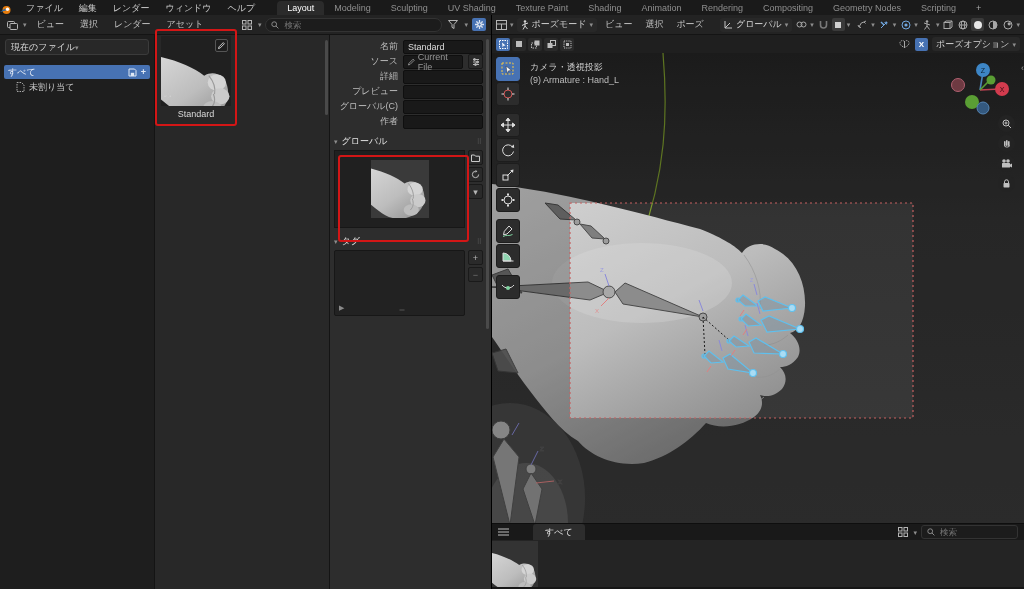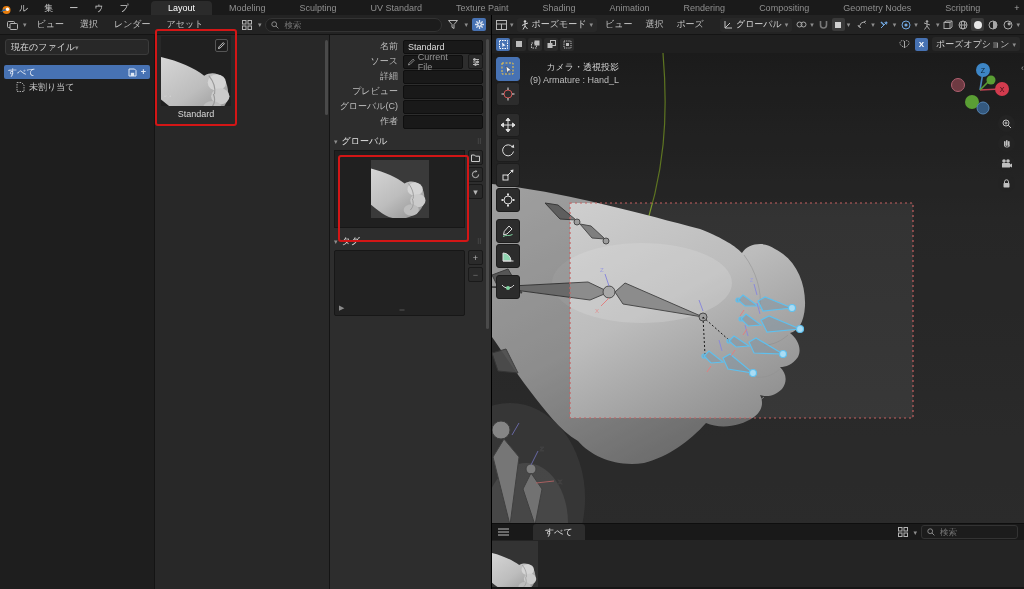--- a/index.html
+++ b/index.html
@@ -6,21 +6,21 @@
   #app{position:relative;width:1024px;height:589px;background:#161616;overflow:hidden;
        font-family:"Liberation Sans",sans-serif;font-size:9px;color:#c8c8c8;
        -webkit-font-smoothing:antialiased;}
 
   
   #topbar{position:absolute;left:0;top:0;width:1024px;height:15px;background:#1a1a1a;
           display:flex;align-items:flex-end;gap:0;border-bottom:1px solid #101010;}
   #topbar .menu{padding:0 8px;color:#cfcfcf;}
   #topbar .logo{width:18px;text-align:center;}
   .tabs{display:flex;align-items:flex-end;height:15px;margin-left:14px;}
-  .tab{padding:2px 17px 2px;color:#8f8f8f;white-space:nowrap;}
+  .tab{padding:2px 10px 2px;color:#8f8f8f;white-space:nowrap;}
   .tab.active{background:#2b2b2b;color:#fff;border-radius:4px 4px 0 0;}
   .tab.plus{color:#aaa;}
 
   
   #editors{position:absolute;left:0;top:15px;width:1024px;height:574px;display:flex;}
 
   
   #asset-browser{width:492px;height:574px;display:flex;flex-direction:column;border-right:1px solid #000;box-sizing:border-box;}
   .ed-header{height:19px;background:#232323;display:flex;align-items:center;padding:0 5px;gap:4px;border-bottom:1px solid #141414;flex:none;}
   .ed-header .menu{padding:0 6px;color:#c5c5c5;white-space:nowrap;}
@@ -75,21 +75,21 @@
   .hicon.blue{color:#71a7e0;}
   .hicon.chipbg{background:#3a3a3a;border-radius:2px;}
   #vp-tools{height:18px;background:#1f1f1f;display:flex;align-items:center;padding:0 4px;gap:2px;flex:none;}
   .selmode{width:14px;height:13px;border-radius:2px;background:#2a2a2a;display:flex;align-items:center;justify-content:center;}
   .selmode.active{background:#4772b3;}
   #vp-tools .right{margin-left:auto;display:flex;align-items:center;gap:4px;}
   .xbtn{width:13px;height:13px;background:#4772b3;color:#fff;border-radius:2px;font-size:8px;font-weight:bold;
         display:flex;align-items:center;justify-content:center;}
   #vp-canvas{flex:1;position:relative;overflow:hidden;min-height:0;}
   #scene{position:absolute;left:0;top:0;}
-  #vp-text{position:absolute;left:38px;top:8px;line-height:13px;color:#d2d2d2;pointer-events:none;text-align:right;}
+  #vp-text{position:absolute;left:38px;top:8px;line-height:13px;color:#d2d2d2;pointer-events:none;}
   #vp-text .l2{color:#bdbdbd;}
   #vp-toolbar{position:absolute;left:4px;top:4px;display:flex;flex-direction:column;gap:1px;}
   .tool{width:24px;height:24px;background:#2c2c2c;border:1px solid #1d1d1d;border-radius:3px;
         display:flex;align-items:center;justify-content:center;color:#d8d8d8;box-sizing:border-box;}
   .tool.active{background:#4772b3;border-color:#4772b3;}
   .tgap{height:5px;}
   #nav-gizmo{position:absolute;right:14px;top:4px;}
   #vp-sidebtns{position:absolute;right:9px;top:62px;display:flex;flex-direction:column;gap:3px;}
   .roundbtn{width:17px;height:17px;border-radius:50%;background:rgba(35,35,35,.9);display:flex;align-items:center;justify-content:center;color:#c0c0c0;}
   #collapse{position:absolute;right:0;top:10px;color:#9a9a9a;font-size:9px;}
@@ -151,21 +151,21 @@
     </span>
     <span class="menu">ファイル</span>
     <span class="menu">編集</span>
     <span class="menu">レンダー</span>
     <span class="menu">ウィンドウ</span>
     <span class="menu">ヘルプ</span>
     <div class="tabs">
       <span class="tab active">Layout</span>
       <span class="tab">Modeling</span>
       <span class="tab">Sculpting</span>
-      <span class="tab">UV Standard</span>
+      <span class="tab">UV Shading</span>
       <span class="tab">Texture Paint</span>
       <span class="tab">Shading</span>
       <span class="tab">Animation</span>
       <span class="tab">Rendering</span>
       <span class="tab">Compositing</span>
       <span class="tab">Geometry Nodes</span>
       <span class="tab">Scripting</span>
       <span class="tab plus">+</span>
     </div>
   </div>

